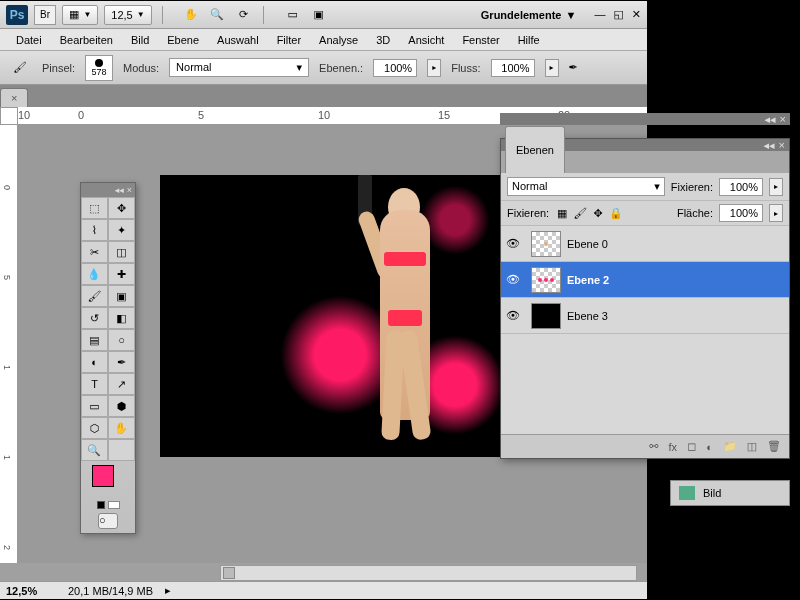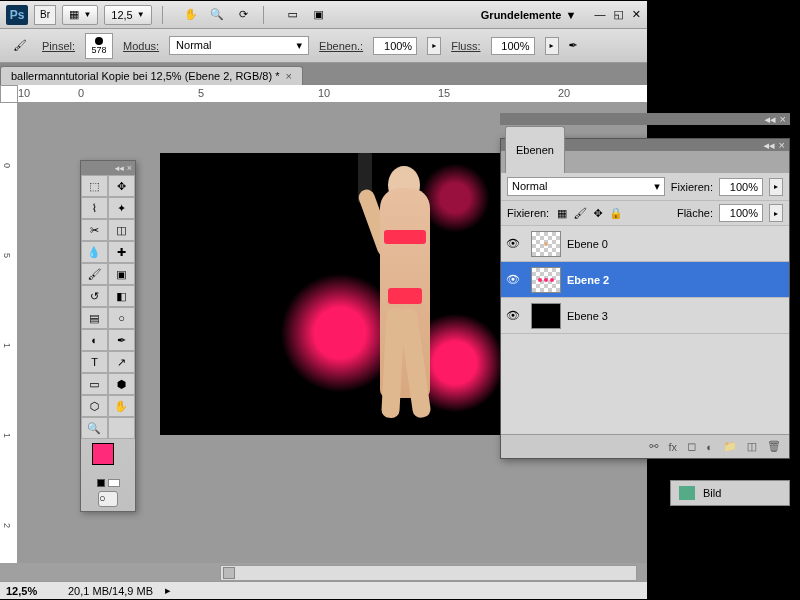--- a/index.html
+++ b/index.html
@@ -19,21 +19,21 @@
 .workspace { font-weight:bold; display:flex; align-items:center; gap:4px; }
 .win-ctrl { display:flex; gap:8px; margin-left:12px; }
 
 
 .menubar { height:22px; background:#e6e6e6; display:flex; align-items:center; padding:0 8px; gap:2px; border-bottom:1px solid #aaa; }
 .menubar span { padding:2px 8px; }
 
 
 .optbar { height:34px; background:linear-gradient(#e0e0e0,#cacaca); display:flex; align-items:center; padding:0 8px; gap:10px; border-bottom:1px solid #999; }
 .brush-icon { width:24px; height:24px; display:flex; align-items:center; justify-content:center; }
-.field-lbl { color:#333;text-decoration:underline; }
+.field-lbl { color:#333; }
 .brush-thumb { width:28px; height:26px; background:#fff; border:1px solid #999; display:flex; flex-direction:column; align-items:center; justify-content:center; }
 .brush-thumb .dot { width:8px; height:8px; background:#000; border-radius:50%; }
 .brush-thumb .sz { font-size:9px; }
 .select { background:#fff; border:1px solid #999; padding:2px 6px; width:140px; display:flex; justify-content:space-between; }
 .pct { background:#fff; border:1px solid #999; padding:2px 4px; width:44px; text-align:right; }
 .mini { width:14px; height:18px; border:1px solid #999; background:#eee; display:flex; align-items:center; justify-content:center; font-size:8px; }
 
 
 .doctab-row { height:22px; background:#8a8a8a; display:flex; align-items:flex-end; }
 .doctab { background:#cfcfcf; padding:3px 10px; border:1px solid #777; border-bottom:none; display:flex; gap:6px; align-items:center; border-radius:3px 3px 0 0; }
@@ -142,20 +142,33 @@
         <span>Grundelemente</span>
         <span class="tri">▼</span>
       </div>
     <div class="win-ctrl">
       <span>—</span>
       <span>◱</span>
       <span>✕</span>
     </div>
   </div>
 
+  <div class="menubar">
+    <span>Datei</span>
+    <span>Bearbeiten</span>
+    <span>Bild</span>
+    <span>Ebene</span>
+    <span>Auswahl</span>
+    <span>Filter</span>
+    <span>Analyse</span>
+    <span>3D</span>
+    <span>Ansicht</span>
+    <span>Fenster</span>
+    <span>Hilfe</span>
+  </div>
 
   <div class="optbar">
     <div class="brush-icon">🖌</div>
     <span class="field-lbl">Pinsel:</span>
     <div class="brush-thumb">
         <div class="dot"></div>
         <div class="sz">578</div>
       </div>
     <span class="field-lbl">Modus:</span>
     <div class="select">
@@ -166,21 +179,20 @@
     <div class="pct">100%</div>
     <div class="mini">▸</div>
     <span class="field-lbl">Fluss:</span>
     <div class="pct">100%</div>
     <div class="mini">▸</div>
     <span>✒</span>
   </div>
 
   <div class="doctab-row">
     <div class="doctab">
-      <span>ballermanntutorial Kopie bei 12,5% (Ebene 2, RGB/8) *</span>
       <span class="x">×</span>
     </div>
   </div>
 
   <div class="workarea">
     <div class="ruler-corner"></div>
     <div class="ruler-h">
       <span style="left:0">10</span>
       <span style="left:60px">0</span>
       <span style="left:180px">5</span>

